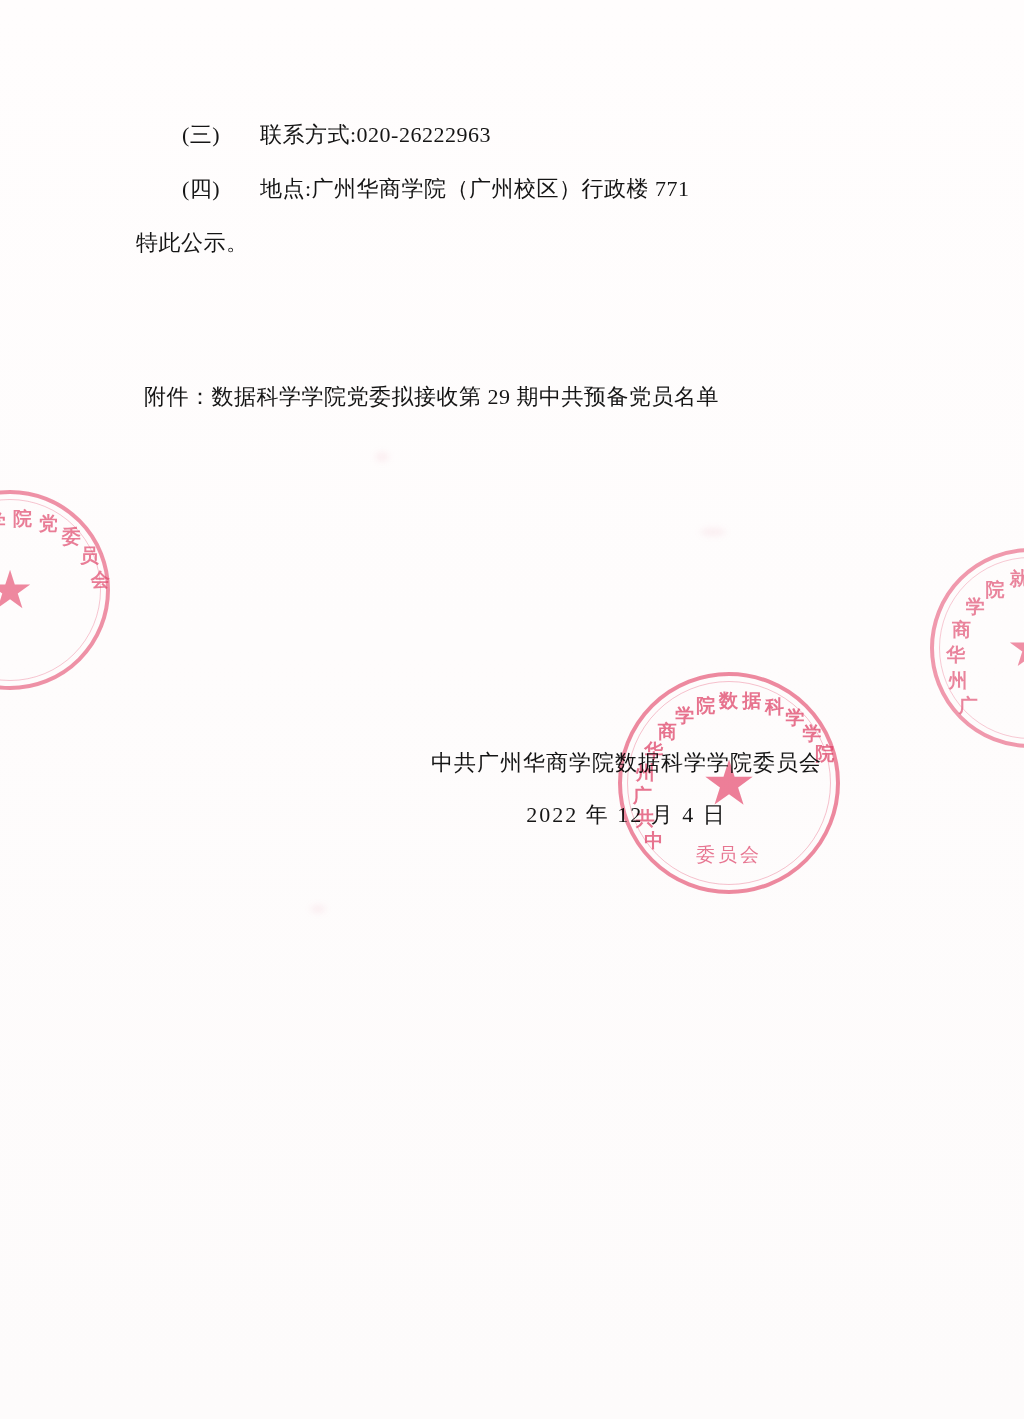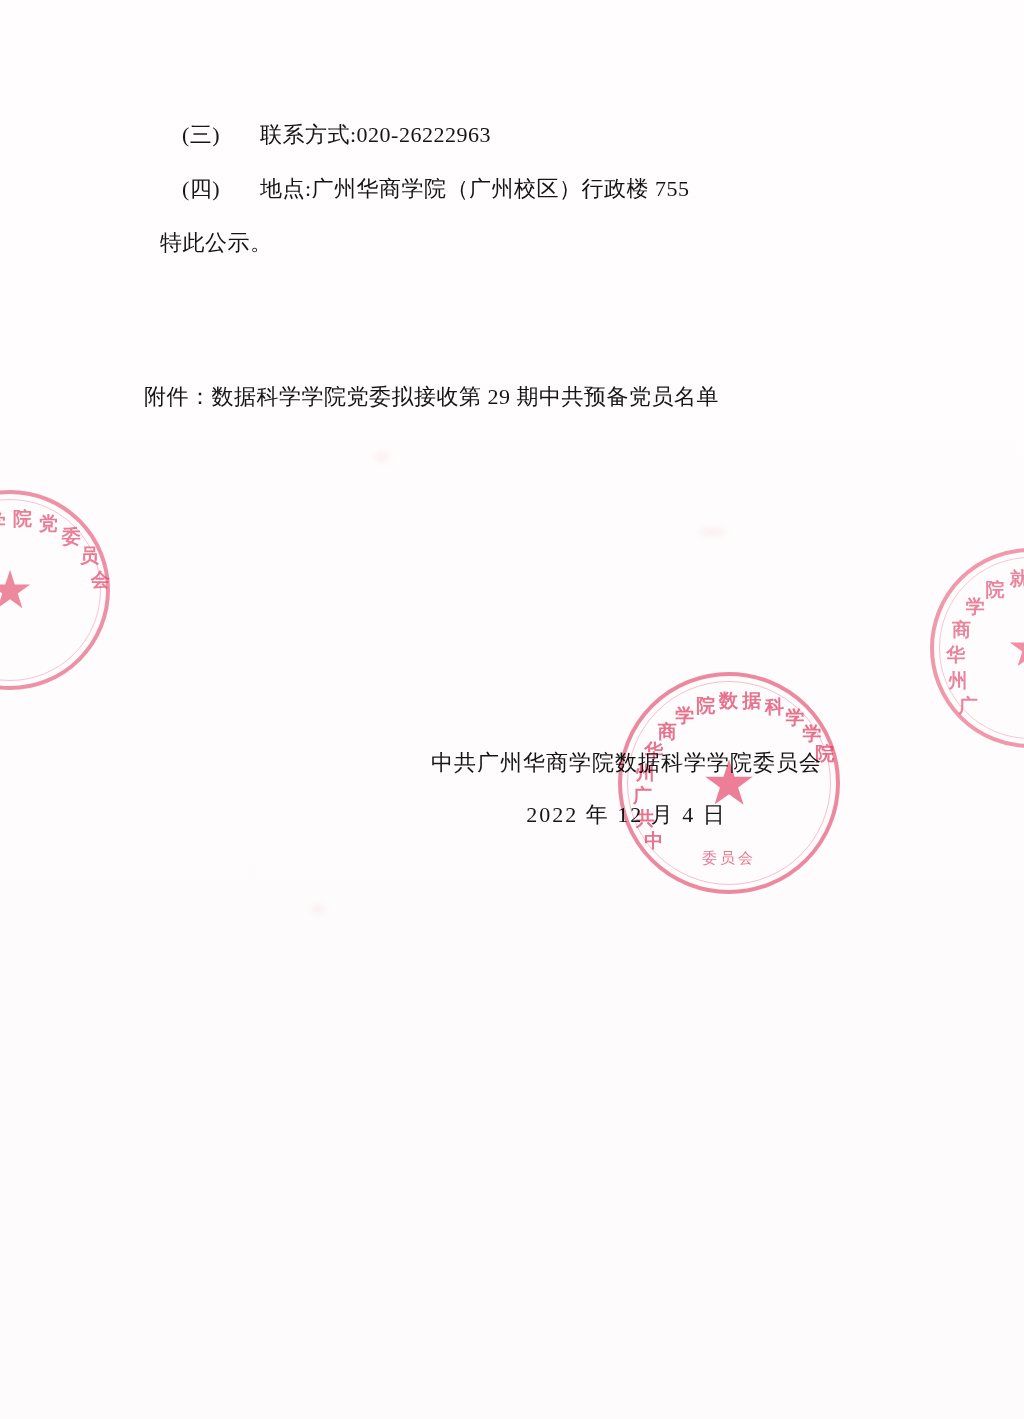--- a/index.html
+++ b/index.html
@@ -98,21 +98,21 @@
     color: rgba(228, 58, 98, 0.68);
     font-size: 54px;
     line-height: 1;
   }
   .stamp-bottom-text {
     position: absolute;
     left: 50%;
     bottom: 26px;
     transform: translateX(-50%);
     color: rgba(221, 50, 92, 0.70);
-    font-size: 15px;
+    font-size: 19px;
     letter-spacing: 3px;
     white-space: nowrap;
   }
 
   
   #stamp-main {
     left: 618px;
     top: 672px;
     width: 222px;
     height: 222px;
@@ -147,24 +147,24 @@
 
 <div class="page">
 
   <div class="content">
 
     <div class="line indent-item" style="left:182px; top:120px;">
       <span class="item-num">(三)</span><span>联系方式:020-26222963</span>
     </div>
 
     <div class="line indent-item" style="left:182px; top:174px;">
-      <span class="item-num">(四)</span><span>地点:广州华商学院（广州校区）行政楼 755</span>
-    </div>
-
-    <div class="line" style="left:160px; top:228px;">特此公示。</div>
+      <span class="item-num">(四)</span><span>地点:广州华商学院（广州校区）行政楼 771</span>
+    </div>
+
+    <div class="line" style="left:136px; top:228px;">特此公示。</div>
 
     <div class="line" style="left:144px; top:346px;margin-top:36px;">附件：数据科学学院党委拟接收第 29 期中共预备党员名单</div>
 
     <div class="sign-block">
       <div>中共广州华商学院数据科学学院委员会</div>
       <div class="sign-date">2022 年 12 月 4 日</div>
     </div>
 
   </div>
 

